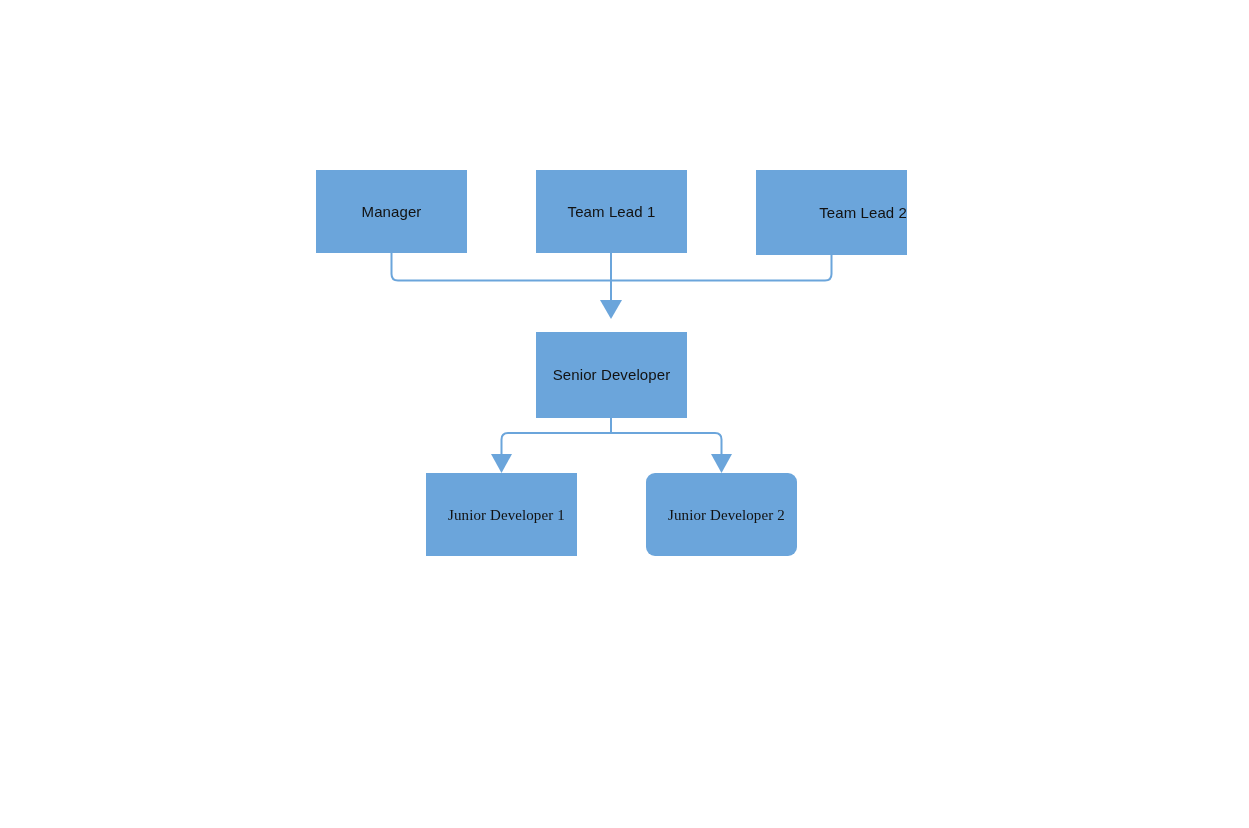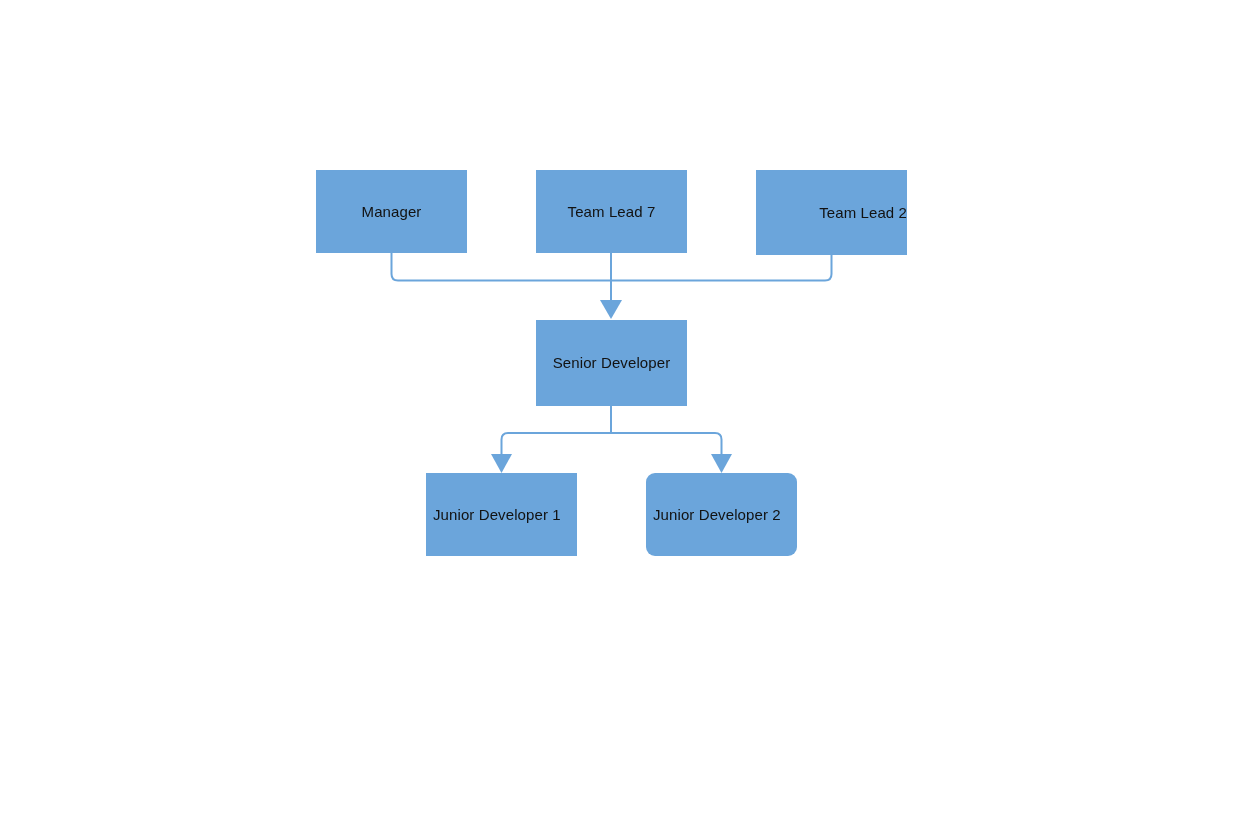--- a/index.html
+++ b/index.html
@@ -36,21 +36,22 @@
     font-size: 15px;
     line-height: 1.2;
     letter-spacing: 0.1px;
     white-space: nowrap;
   }
   .node.center {
     justify-content: center;
   }
   .node.lead {
     justify-content: flex-start;
-    padding-left: 7px;
+    padding-left: 22px;
+    font-family: Liberation Serif, serif;
   }
   .node-label {
     display: block;
   }
 </style>
 </head>
 <body>
 
 <div id="canvas">
 
@@ -71,28 +72,28 @@
 
     <path d="M 611 433 L 715 433 Q 721.5 433 721.5 439.5 L 721.5 456" fill="none" stroke="#6ba5db" stroke-width="2"></path>
     <polygon points="711,454 732,454 721.5,473" fill="#6ba5db"></polygon>
   </svg>
 
   <div class="node center" style="left:316px; top:170px; width:151px; height:83px;">
     <span class="node-label">Manager</span>
   </div>
 
   <div class="node center" style="left:536px; top:170px; width:151px; height:83px;">
-    <span class="node-label">Team Lead 7</span>
+    <span class="node-label">Team Lead 1</span>
   </div>
 
   <div class="node center" style="left:756px; top:170px; width:151px; height:85px;justify-content:flex-end;">
     <span class="node-label">Team Lead 2</span>
   </div>
 
-  <div class="node center" style="left:536px; top:320px; width:151px; height:86px;">
+  <div class="node center" style="left:536px; top:332px; width:151px; height:86px;">
     <span class="node-label">Senior Developer</span>
   </div>
 
   <div class="node lead" style="left:426px; top:473px; width:151px; height:83px;">
     <span class="node-label">Junior Developer 1</span>
   </div>
 
   <div class="node lead" style="left:646px; top:473px; width:151px; height:83px;border-radius:9px;">
     <span class="node-label">Junior Developer 2</span>
   </div>

